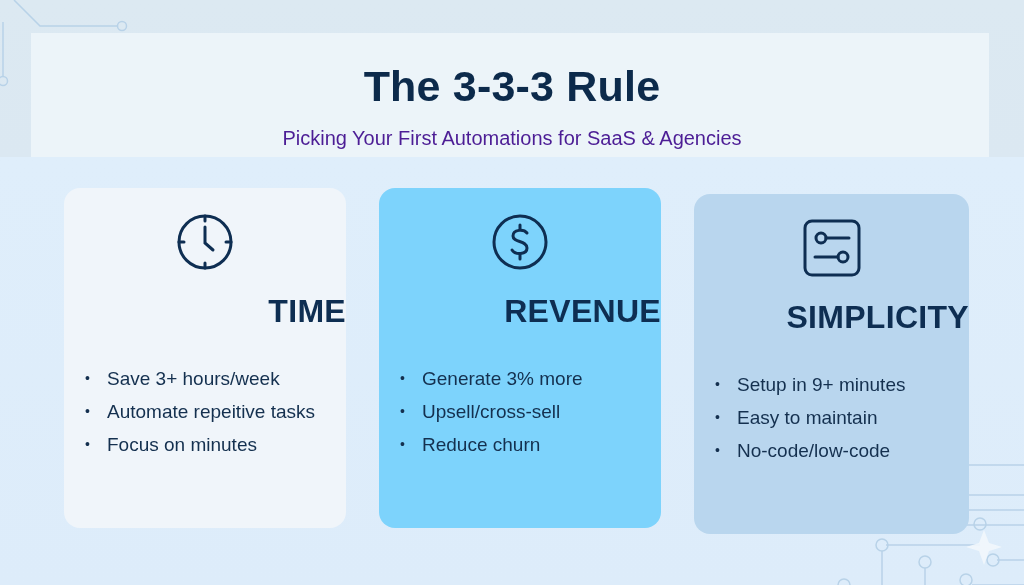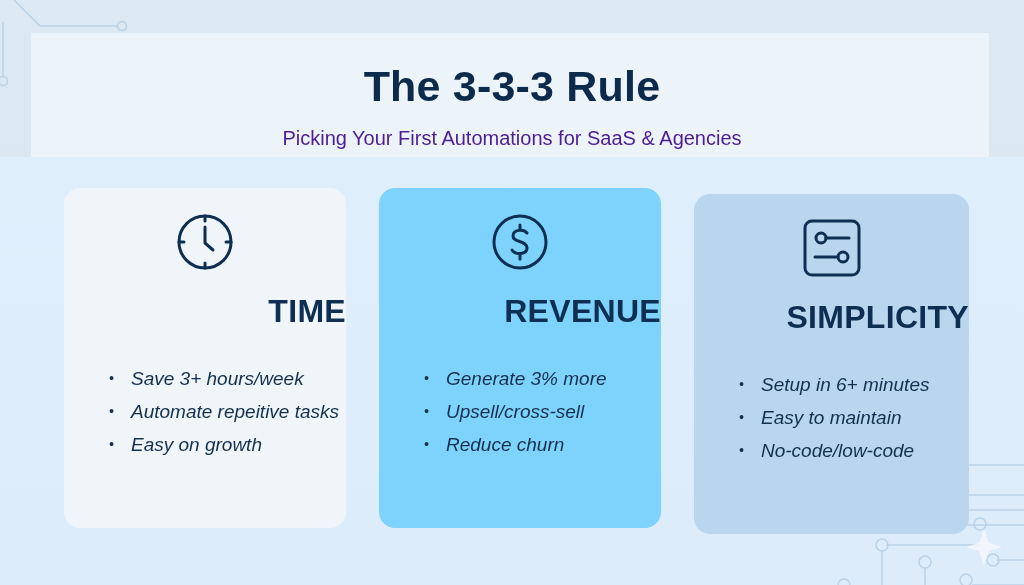--- a/index.html
+++ b/index.html
@@ -38,21 +38,21 @@
   }
   .card.time { left: 64px; background: #f0f5fa; }
   .card.revenue { left: 379px; background: #7dd3fc; }
   .card.simplicity { left: 694px; width: 275px; background: #b9d6ee; margin-top: 6px; }
   .card .icon { position: absolute; top: 24px; left: 50%; transform: translateX(-50%); width: 60px; height: 60px; }
   .card .heading {
     position: absolute; top: 105px; left: 0; width: 100%; text-align: right;
     font-size: 32px; font-weight: 700; color: #0e2e52; letter-spacing: 0.3px;
   }
   .card ul {
-    position: absolute; top: 174px; left: 45px; list-style: none; font-style: italic;
+    position: absolute; top: 174px; left: 21px; list-style: none;
   }
   .card li {
     font-size: 19px; color: #14304f; line-height: 32px; white-space: nowrap;
   }
   .card li .bullet { display: inline-block; width: 22px; font-size: 14px; vertical-align: 2px; }
 </style>
 </head>
 <body>
 
 <div class="top-band"></div>
@@ -95,21 +95,21 @@
       <line x1="30" y1="51" x2="30" y2="56"></line>
       <line x1="4" y1="30" x2="9" y2="30"></line>
       <line x1="51" y1="30" x2="56" y2="30"></line>
       <polyline points="30,15 30,31 38,38"></polyline>
     </g>
   </svg>
   <div class="heading">TIME</div>
   <ul>
     <li><span class="bullet">•</span><span>Save 3+ hours/week</span></li>
     <li><span class="bullet">•</span><span>Automate repeitive tasks</span></li>
-    <li><span class="bullet">•</span><span>Easy on growth</span></li>
+    <li><span class="bullet">•</span><span>Focus on minutes</span></li>
   </ul>
 </div>
 
 <div class="card revenue">
   <svg class="icon" viewBox="0 0 60 60">
     <g fill="none" stroke="#0e2e52" stroke-width="3" stroke-linecap="round">
       <circle cx="30" cy="30" r="26"></circle>
       <path d="M37 21 C34 17 23 17 23 24 C23 31 37 28 37 36 C37 43 25 43 22 38"></path>
       <line x1="30" y1="13" x2="30" y2="17"></line>
       <line x1="30" y1="43" x2="30" y2="47"></line>
@@ -128,17 +128,17 @@
     <g fill="none" stroke="#0e2e52" stroke-width="3" stroke-linecap="round">
       <rect x="3" y="3" width="54" height="54" rx="7"></rect>
       <circle cx="19" cy="20" r="5"></circle>
       <line x1="24" y1="20" x2="47" y2="20"></line>
       <circle cx="41" cy="39" r="5"></circle>
       <line x1="13" y1="39" x2="36" y2="39"></line>
     </g>
   </svg>
   <div class="heading">SIMPLICITY</div>
   <ul>
-    <li><span class="bullet">•</span><span>Setup in 6+ minutes</span></li>
+    <li><span class="bullet">•</span><span>Setup in 9+ minutes</span></li>
     <li><span class="bullet">•</span><span>Easy to maintain</span></li>
     <li><span class="bullet">•</span><span>No-code/low-code</span></li>
   </ul>
 </div>
 
 </body></html>

